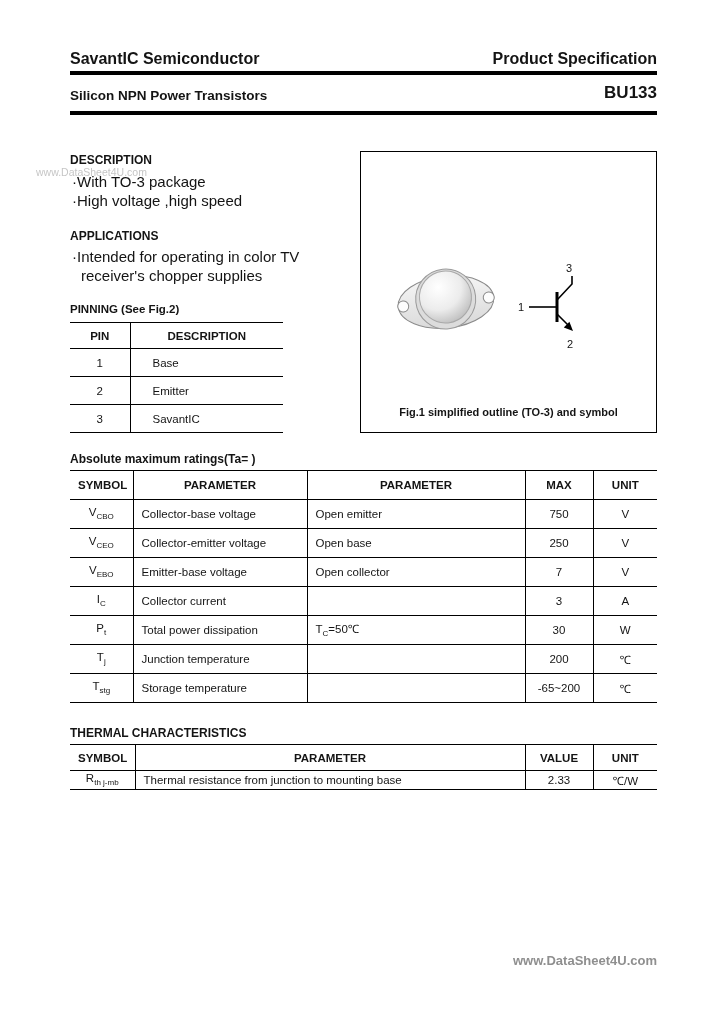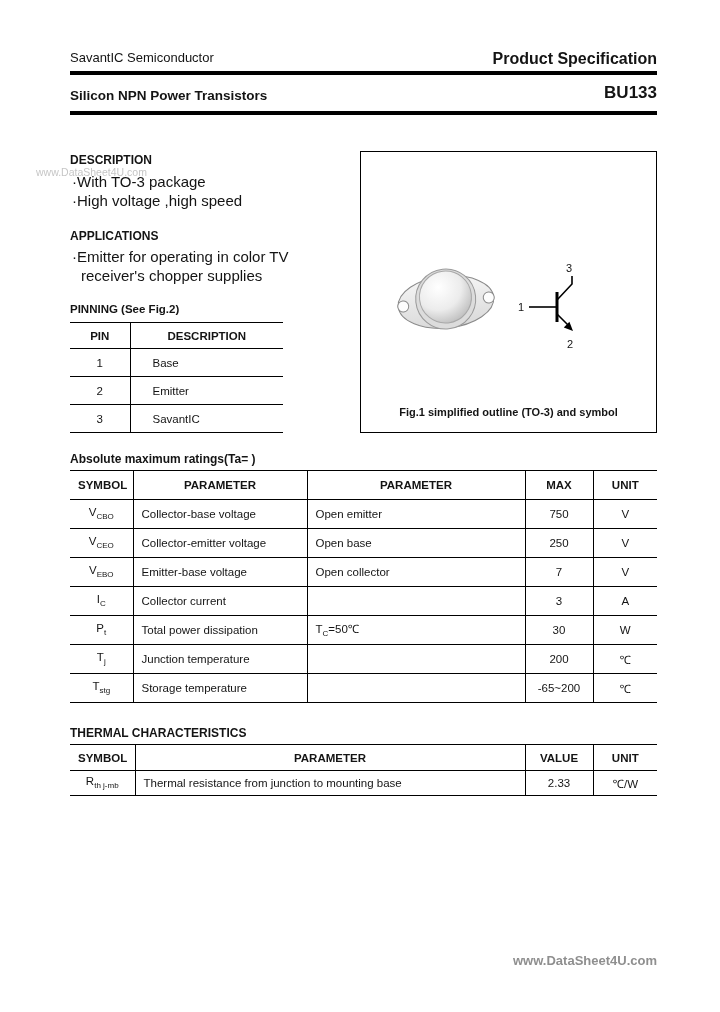--- a/index.html
+++ b/index.html
@@ -4,21 +4,21 @@
 <style>
   * { margin:0; padding:0; box-sizing:border-box; }
   html,body { background:#e9e9e9; }
   body { font-family:"Liberation Sans", sans-serif; }
   .page {
     position:relative; width:720px; height:1012px; margin:0 auto;
     background:#ffffff; color:#141414; font-size:12px; overflow:hidden;
   }
   .abs { position:absolute; }
   .rule { position:absolute; left:70px; width:587px; height:4px; background:#000; }
-  .company { left:70px; top:50px; font-size:13px; font-weight:normal; }
+  .company { left:70px; top:50px; font-size:16px; font-weight:bold; }
   .spec { right:63px; top:50px; font-size:16px; font-weight:bold; }
   .rule1 { top:71px; }
   .doc-title { left:70px; top:88px; font-size:13.5px; font-weight:bold; }
   .part-no { right:63px; top:83px; font-size:17px; font-weight:bold; }
   .rule2 { top:111px; }
   .wm-top { left:36px; top:166px; font-size:10.5px; color:#c6c6c6; }
   .wm-bottom { right:63px; top:953px; font-size:13px; font-weight:bold; color:#8f8f8f; }
   .sec-head { font-size:12px; font-weight:bold; }
   .line { font-size:15px; }
   sub { font-size:8px; }
@@ -35,21 +35,21 @@
   .pin-table th { height:26px; }
   .pin-table td { height:28px; }
   .pin-table td.desc { padding-left:22px; }
 
   .ratings-table { left:70px; top:470px; width:587px; }
   .ratings-table th { height:29px; }
   .ratings-table td { height:29px; }
 
   .thermal-table { left:70px; top:744px; width:587px; }
   .thermal-table th { height:26px; }
-  .thermal-table td { height:25px; }
+  .thermal-table td { height:19px; }
 
   .fig-box {
     position:absolute; left:360px; top:151px; width:297px; height:282px;
     border:1px solid #000; background:#fff;
   }
   .fig-caption {
     position:absolute; left:0; right:0; bottom:14px;
     text-align:center; font-size:11px; font-weight:bold;
   }
   .fig-svg { position:absolute; left:0; top:0; }
@@ -66,21 +66,21 @@
   <div class="abs part-no">BU133</div>
   <div class="rule rule2"></div>
 
   <div class="abs wm-top">www.DataSheet4U.com</div>
 
   <div class="abs sec-head" style="left:70px; top:153px;">DESCRIPTION</div>
   <div class="abs line" style="left:72px; top:173px;">·With TO-3 package</div>
   <div class="abs line" style="left:72px; top:192px;">·High voltage ,high speed</div>
 
   <div class="abs sec-head" style="left:70px; top:229px;">APPLICATIONS</div>
-  <div class="abs line" style="left:72px; top:248px;">·Emitter for operating in color TV</div>
+  <div class="abs line" style="left:72px; top:248px;">·Intended for operating in color TV</div>
   <div class="abs line" style="left:81px; top:267px;">receiver's chopper supplies</div>
 
   <div class="abs sec-head" style="left:70px; top:303px; font-size:11.5px;">PINNING (See Fig.2)</div>
   <table class="tbl pin-table">
     <colgroup>
         <col style="width:60px">
         <col>
       </colgroup>
     <thead>
       <tr>

